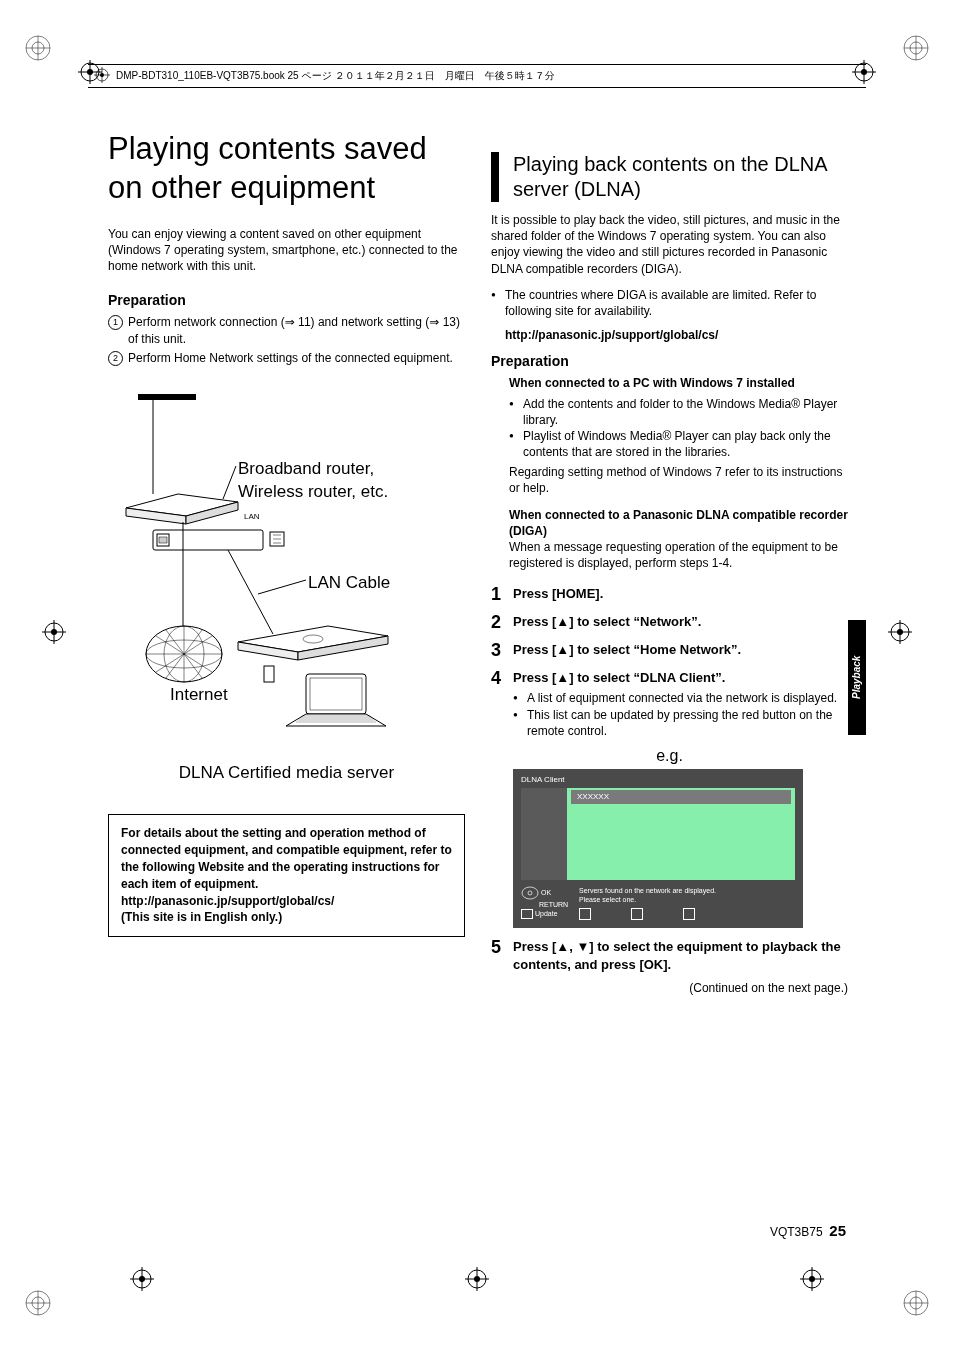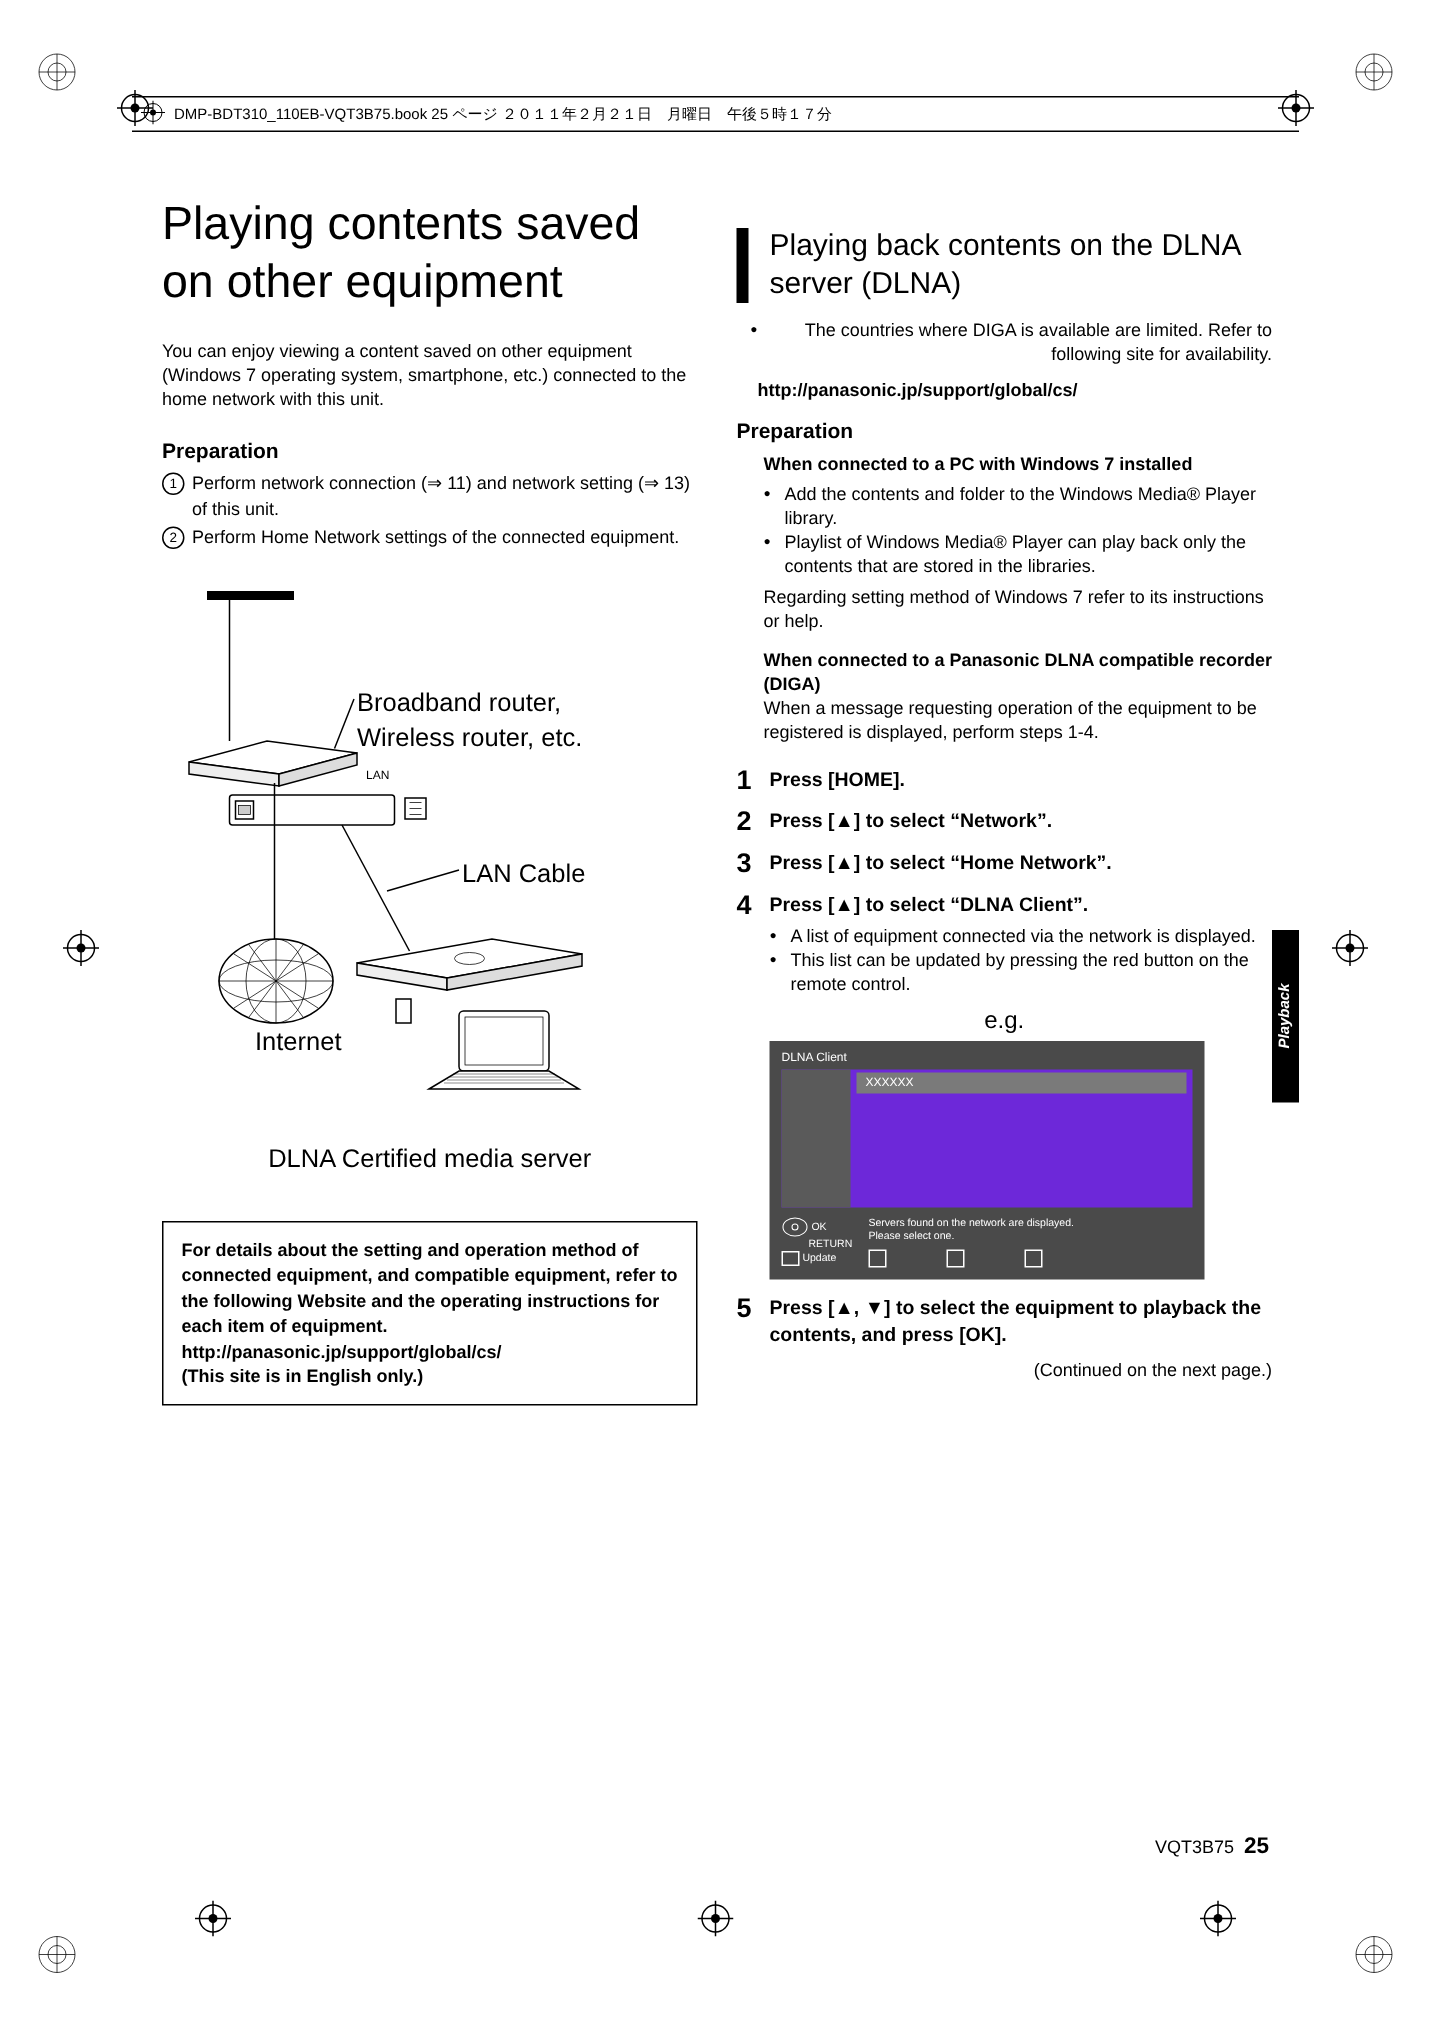--- a/index.html
+++ b/index.html
@@ -151,21 +151,20 @@
     font-size: 12px;
     line-height: 1.35;
     margin: 0 0 10px 0;
   }
   .bullet-list {
     list-style: none;
     padding: 0;
     margin: 0 0 8px 0;
     font-size: 12px;
     line-height: 1.35;
-    text-align: right;
   }
   .bullet-list > li {
     display: flex;
   }
   .bullet-list > li::before {
     content: "≥";
     font-family: sans-serif;
     transform: none;
     flex: 0 0 14px;
   }
@@ -244,21 +243,21 @@
     color: #fff;
     padding: 6px 8px 8px 8px;
     box-sizing: border-box;
     font-size: 8px;
   }
   .dlna-screen .ds-title {
     font-size: 8px;
     margin-bottom: 4px;
   }
   .dlna-inner {
-    background: #6d28d9;
+    background: #86efac;
     height: 92px;
     display: flex;
   }
   .dlna-inner .left-strip {
     width: 46px;
     background: #5a5a5a;
   }
   .dlna-inner .right-area {
     flex: 1;
     padding: 2px 4px;
@@ -519,20 +518,21 @@
 http://panasonic.jp/support/global/cs/
 (This site is in English only.)</div>
     </div>
 
     <div class="col">
       <div class="section-heading">
         <div class="section-bar"></div>
         <h2 class="section-title">Playing back contents on the DLNA server (DLNA)</h2>
       </div>
 
+      <p class="para">It is possible to play back the video, still pictures, and music in the shared folder of the Windows 7 operating system. You can also enjoy viewing the video and still pictures recorded in Panasonic DLNA compatible recorders (DIGA).</p>
 
       <ul class="bullet-list round">
         <li>
             <span>The countries where DIGA is available are limited. Refer to following site for availability.</span>
           </li>
       </ul>
       <p class="para bold" style="margin-left:14px">http://panasonic.jp/support/global/cs/</p>
 
       <div class="sub-h">Preparation</div>
 

